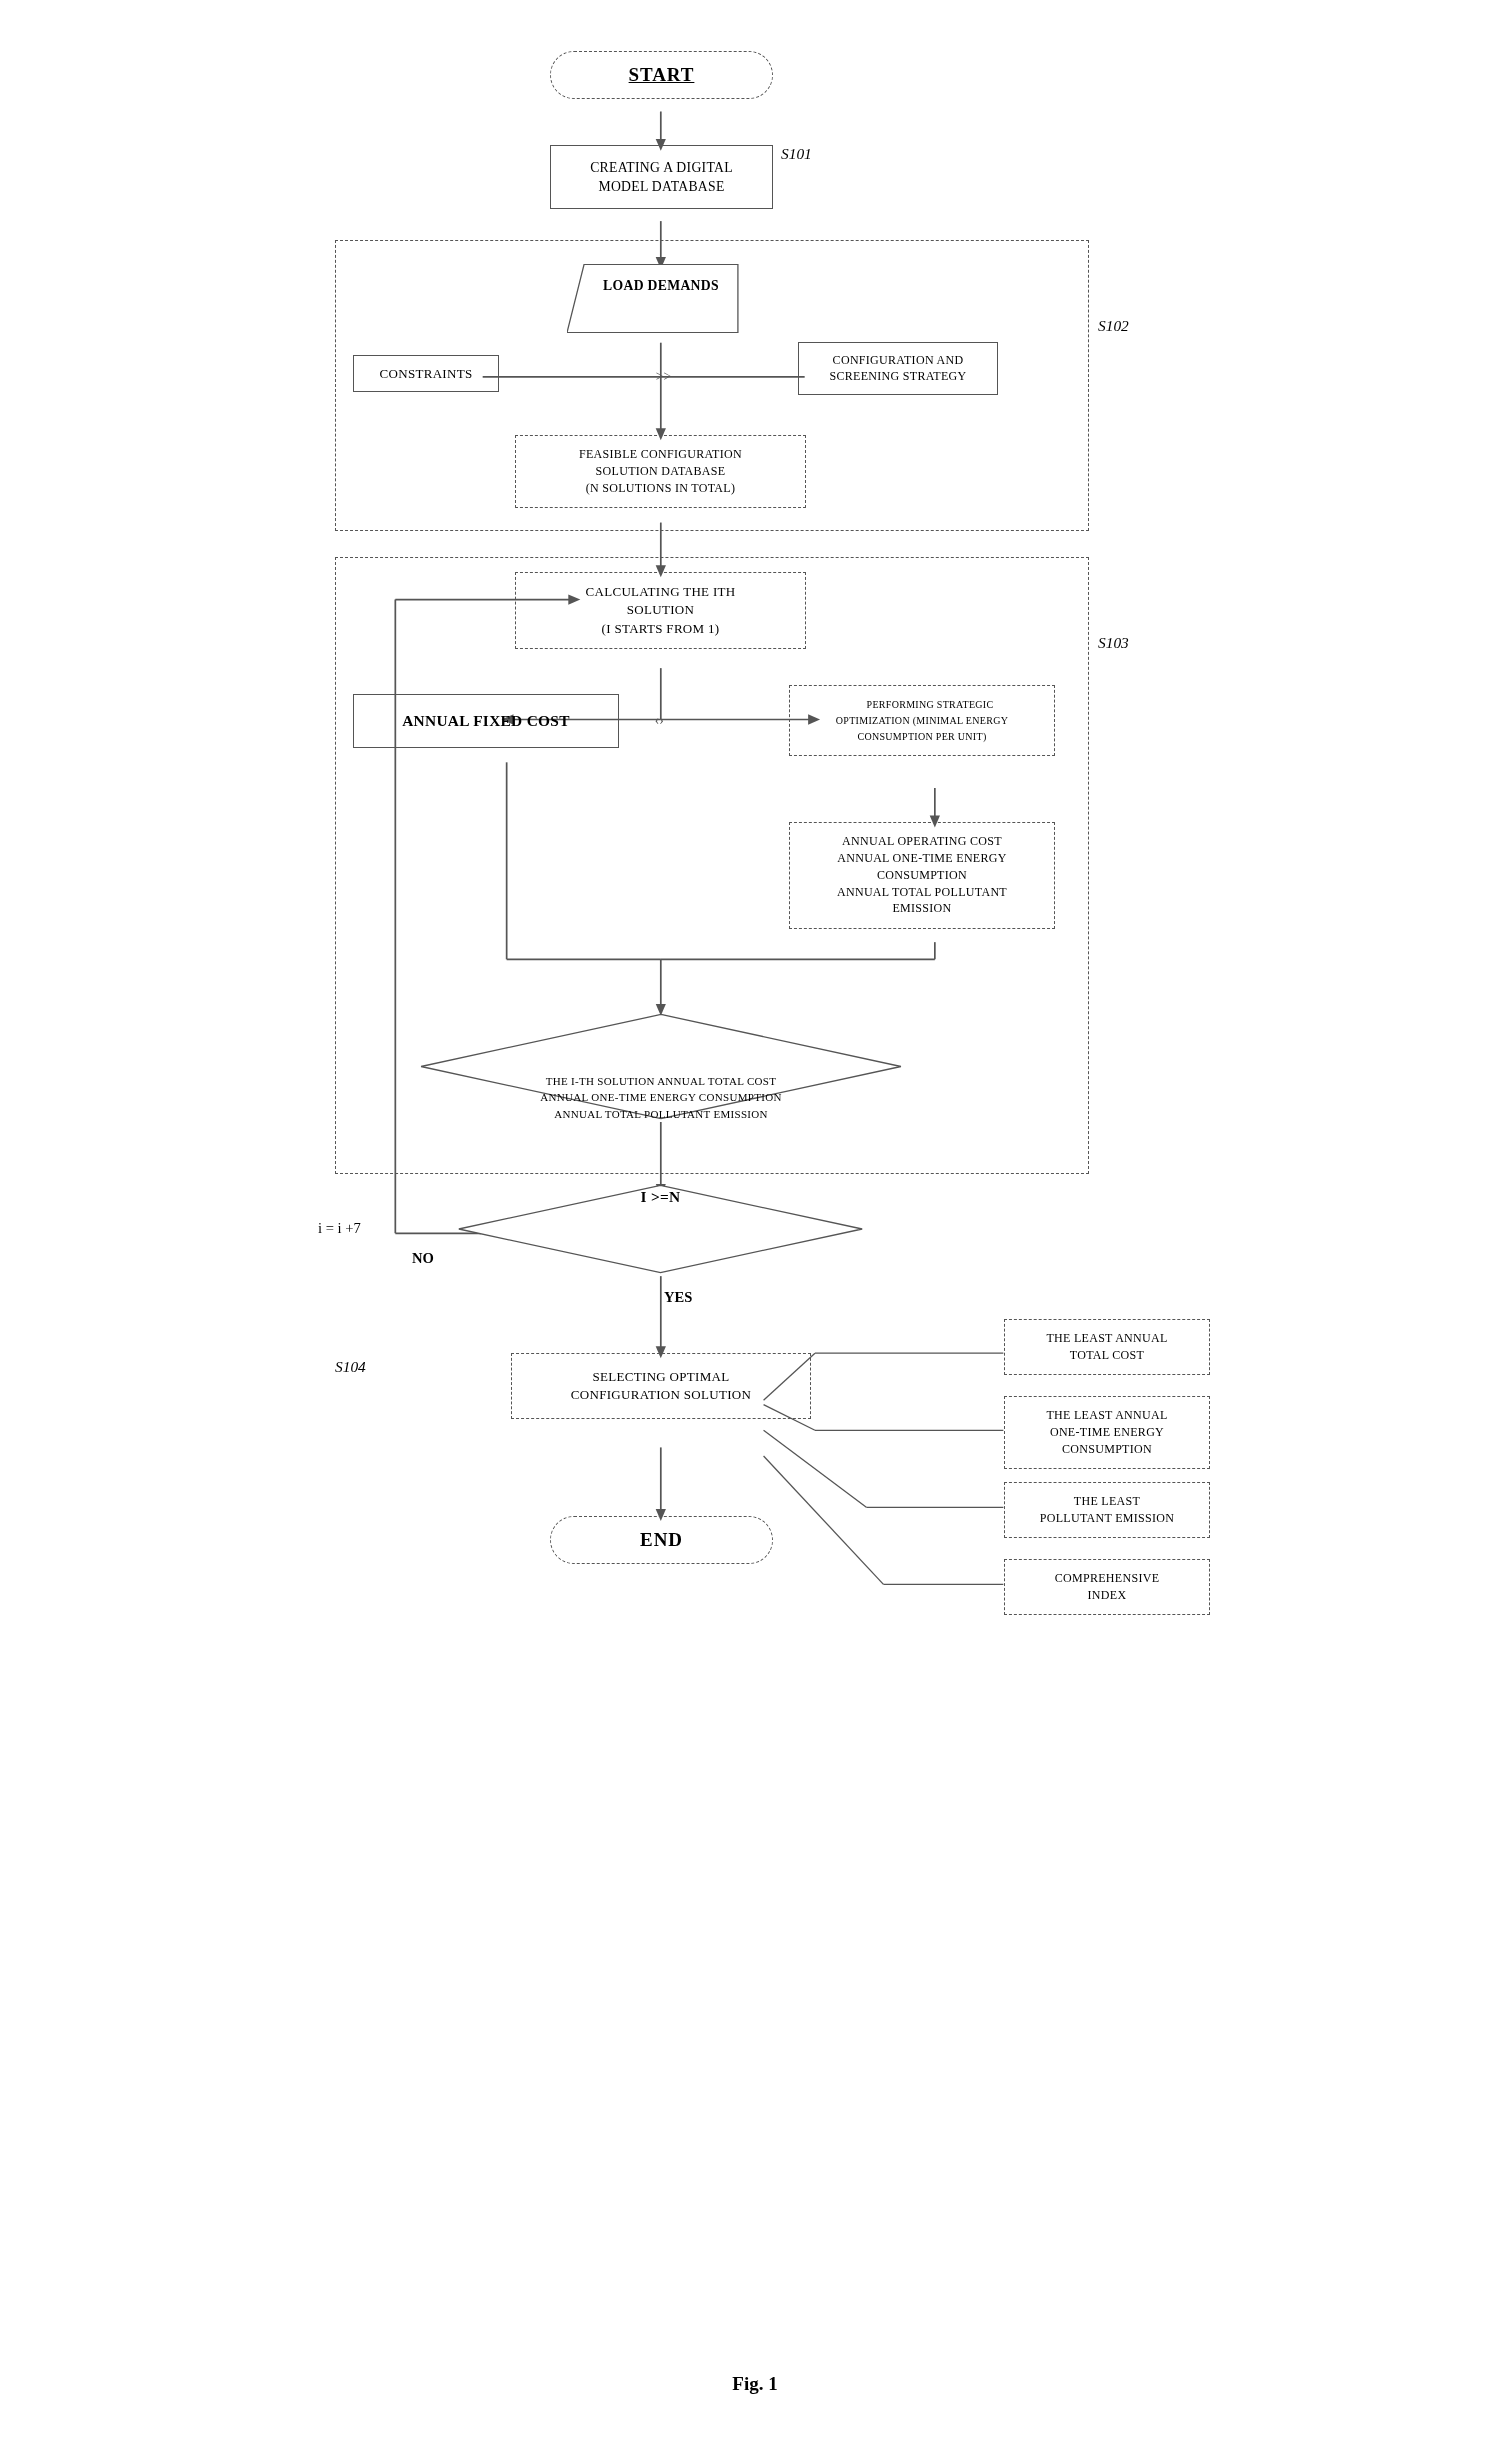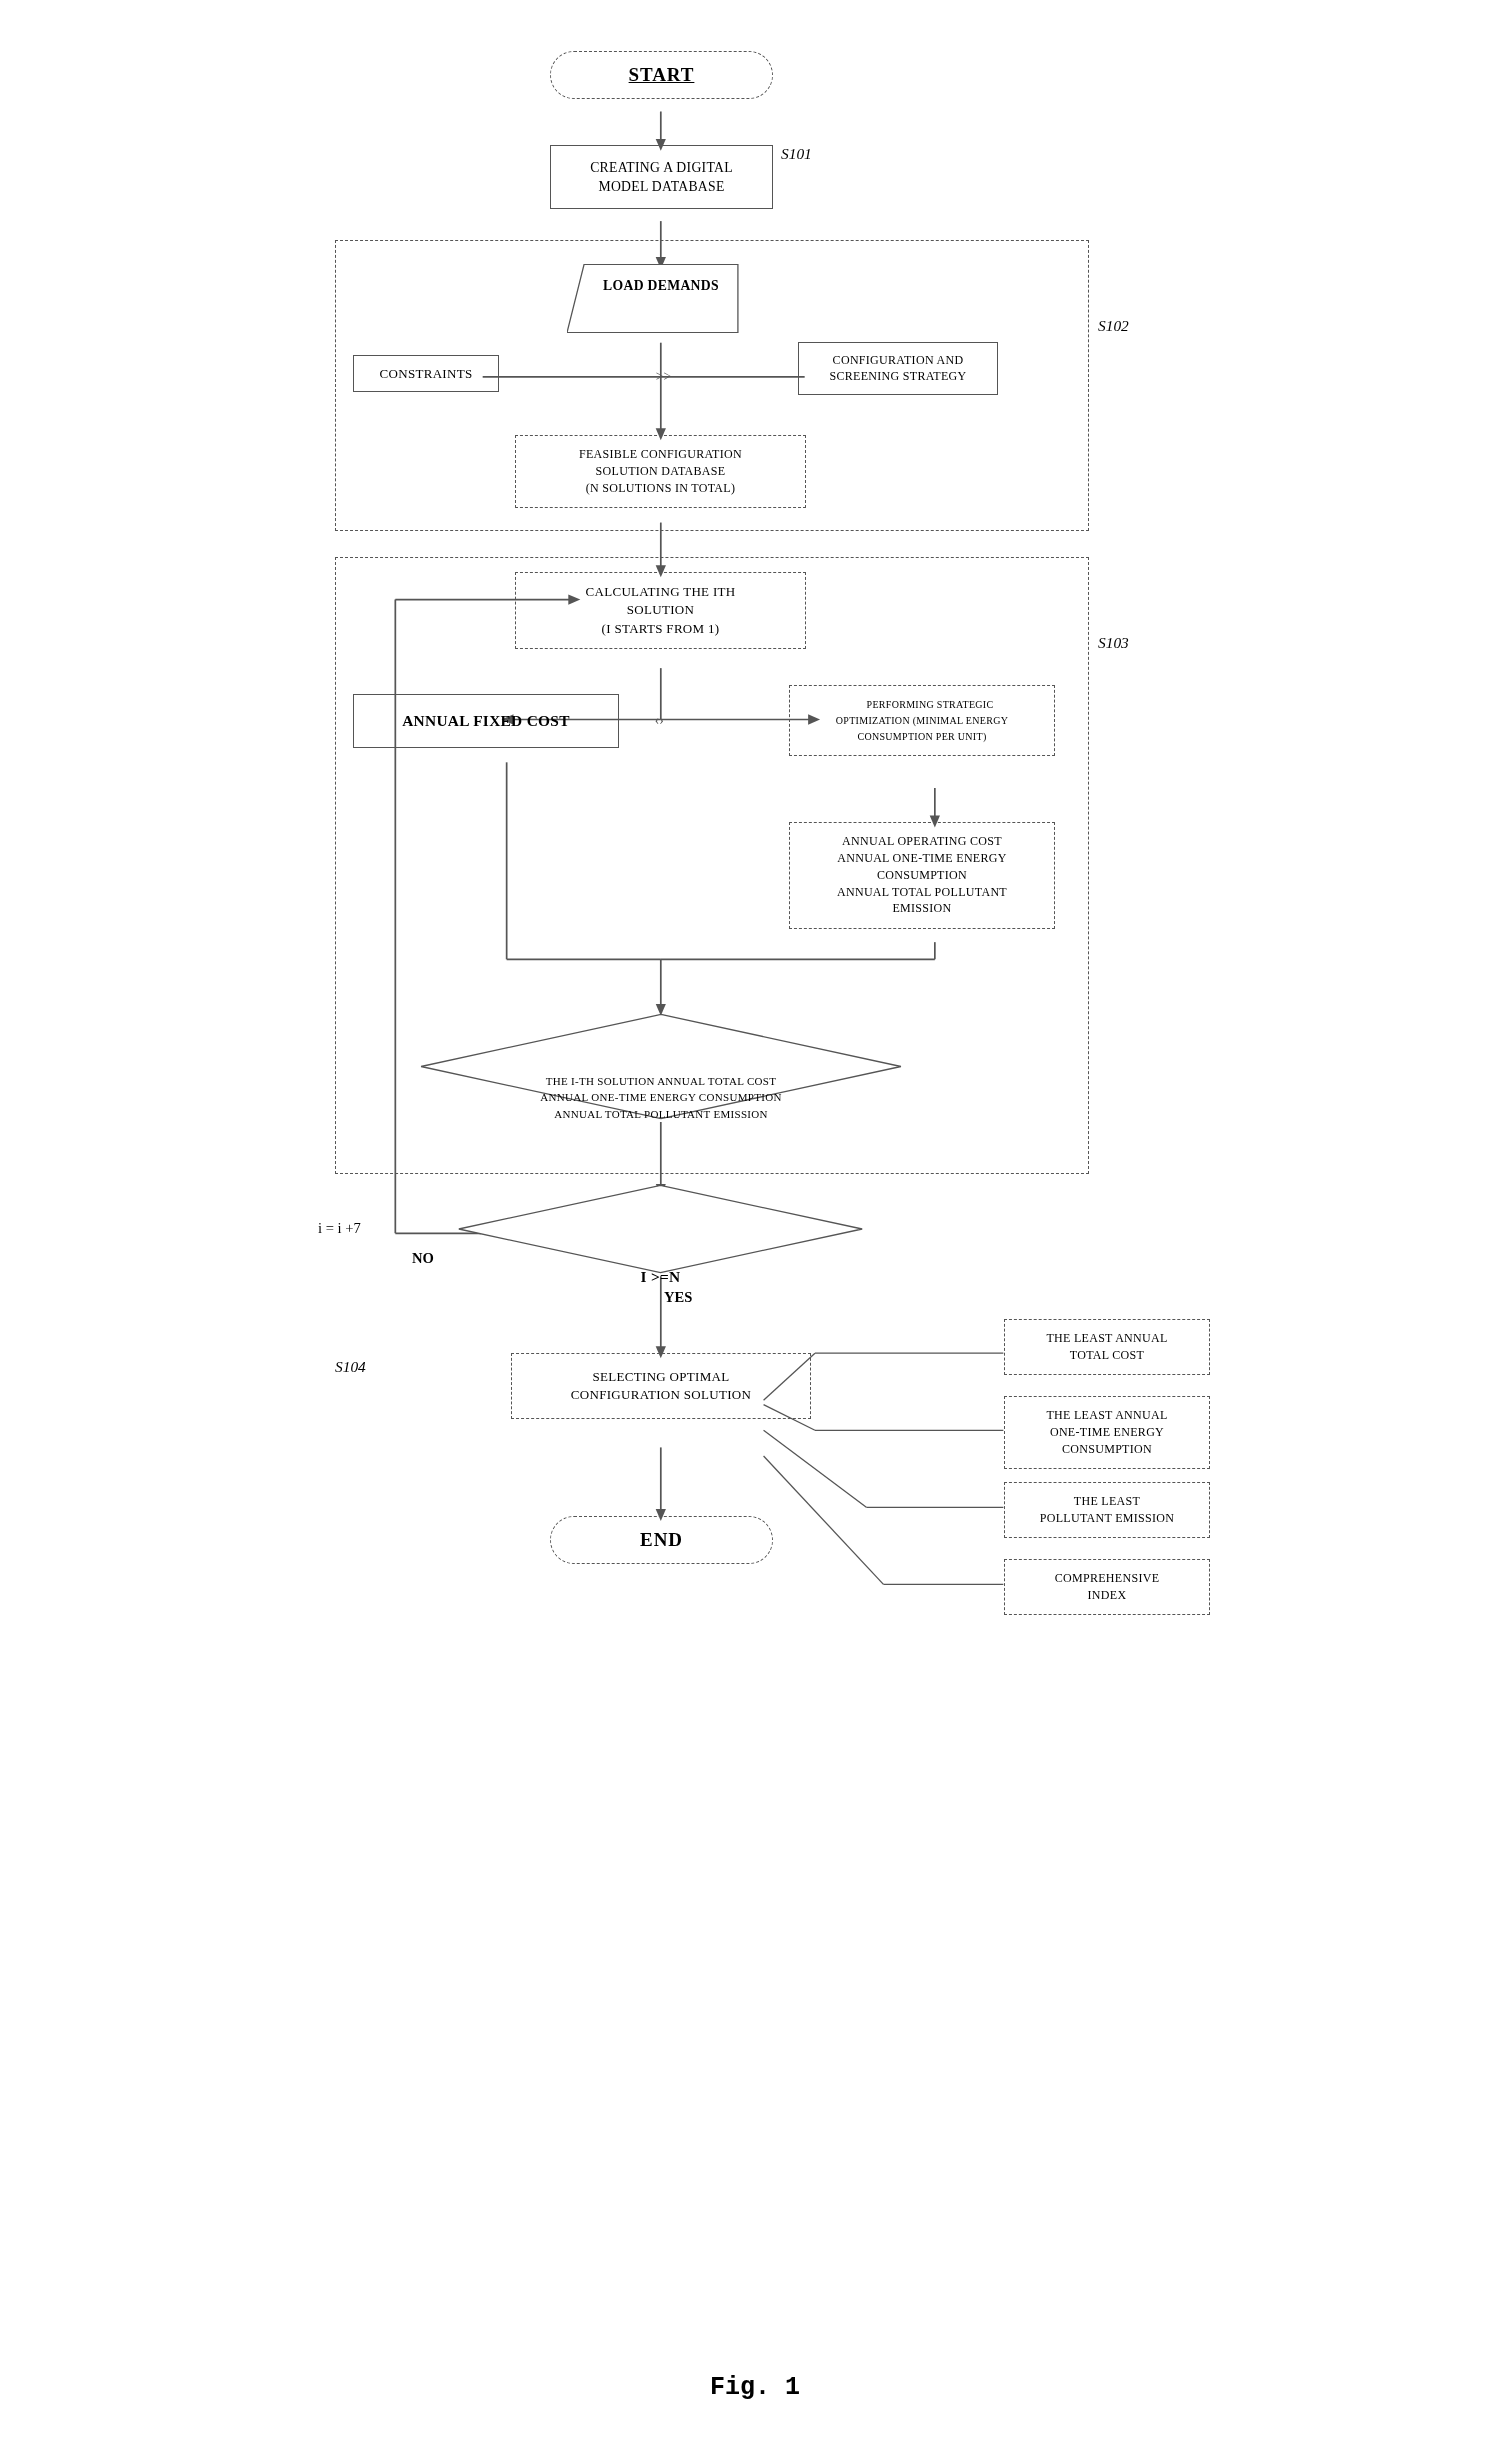--- a/index.html
+++ b/index.html
@@ -230,21 +230,21 @@
   </div>
 
   <div class="node" style="left:34px; top:1186px;">
     <span style="font-size:14.6px;">i = i +7</span>
   </div>
 
   <div class="node" style="left:171px; top:1148px; width:411px; height:94px;">
     <svg width="411" height="94" xmlns="http://www.w3.org/2000/svg" viewBox="0 0 480 110">
       <polygon points="240,4 476,55 240,106 4,55" fill="white" stroke="#555" stroke-width="1.5"></polygon>
     </svg>
-    <div style="position:absolute; top:12px; left:0; width:411px; height:94px; display:flex; align-items:flex-end; justify-content:center; text-align:center;">
+    <div style="position:absolute; top:4px; left:0; width:411px; height:94px; display:flex; align-items:flex-start; justify-content:center; text-align:center;">
       <span class="box-label" style="font-size:15.4px; font-weight:bold;">i &gt;=N</span>
     </div>
   </div>
 
   <div class="node" style="left:128px; top:1216px;">
     <span style="font-size:14.6px; font-weight:bold;">NO</span>
   </div>
 
   <div class="node" style="left:380px; top:1255px;">
     <span style="font-size:14.6px; font-weight:bold;">YES</span>
@@ -291,16 +291,16 @@
 
   <div class="node" style="left:720px; top:1525px; width:206px;">
     <div style="border:1.3px dashed #555; padding:10.3px 12px; text-align:center;">
       <span class="box-label" style="font-size:12px; white-space:pre-line;">COMPREHENSIVE
 INDEX</span>
     </div>
   </div>
 
 </div>
 
-<div style="font-size:25px; font-weight:bold; margin-top:26px; font-family:Liberation Mono, monospace;">
+<div style="font-size:19px; font-weight:bold; margin-top:26px; font-family:Liberation Serif, serif;">
   <span>Fig. 1</span>
 </div>
 
 
 </body></html>

